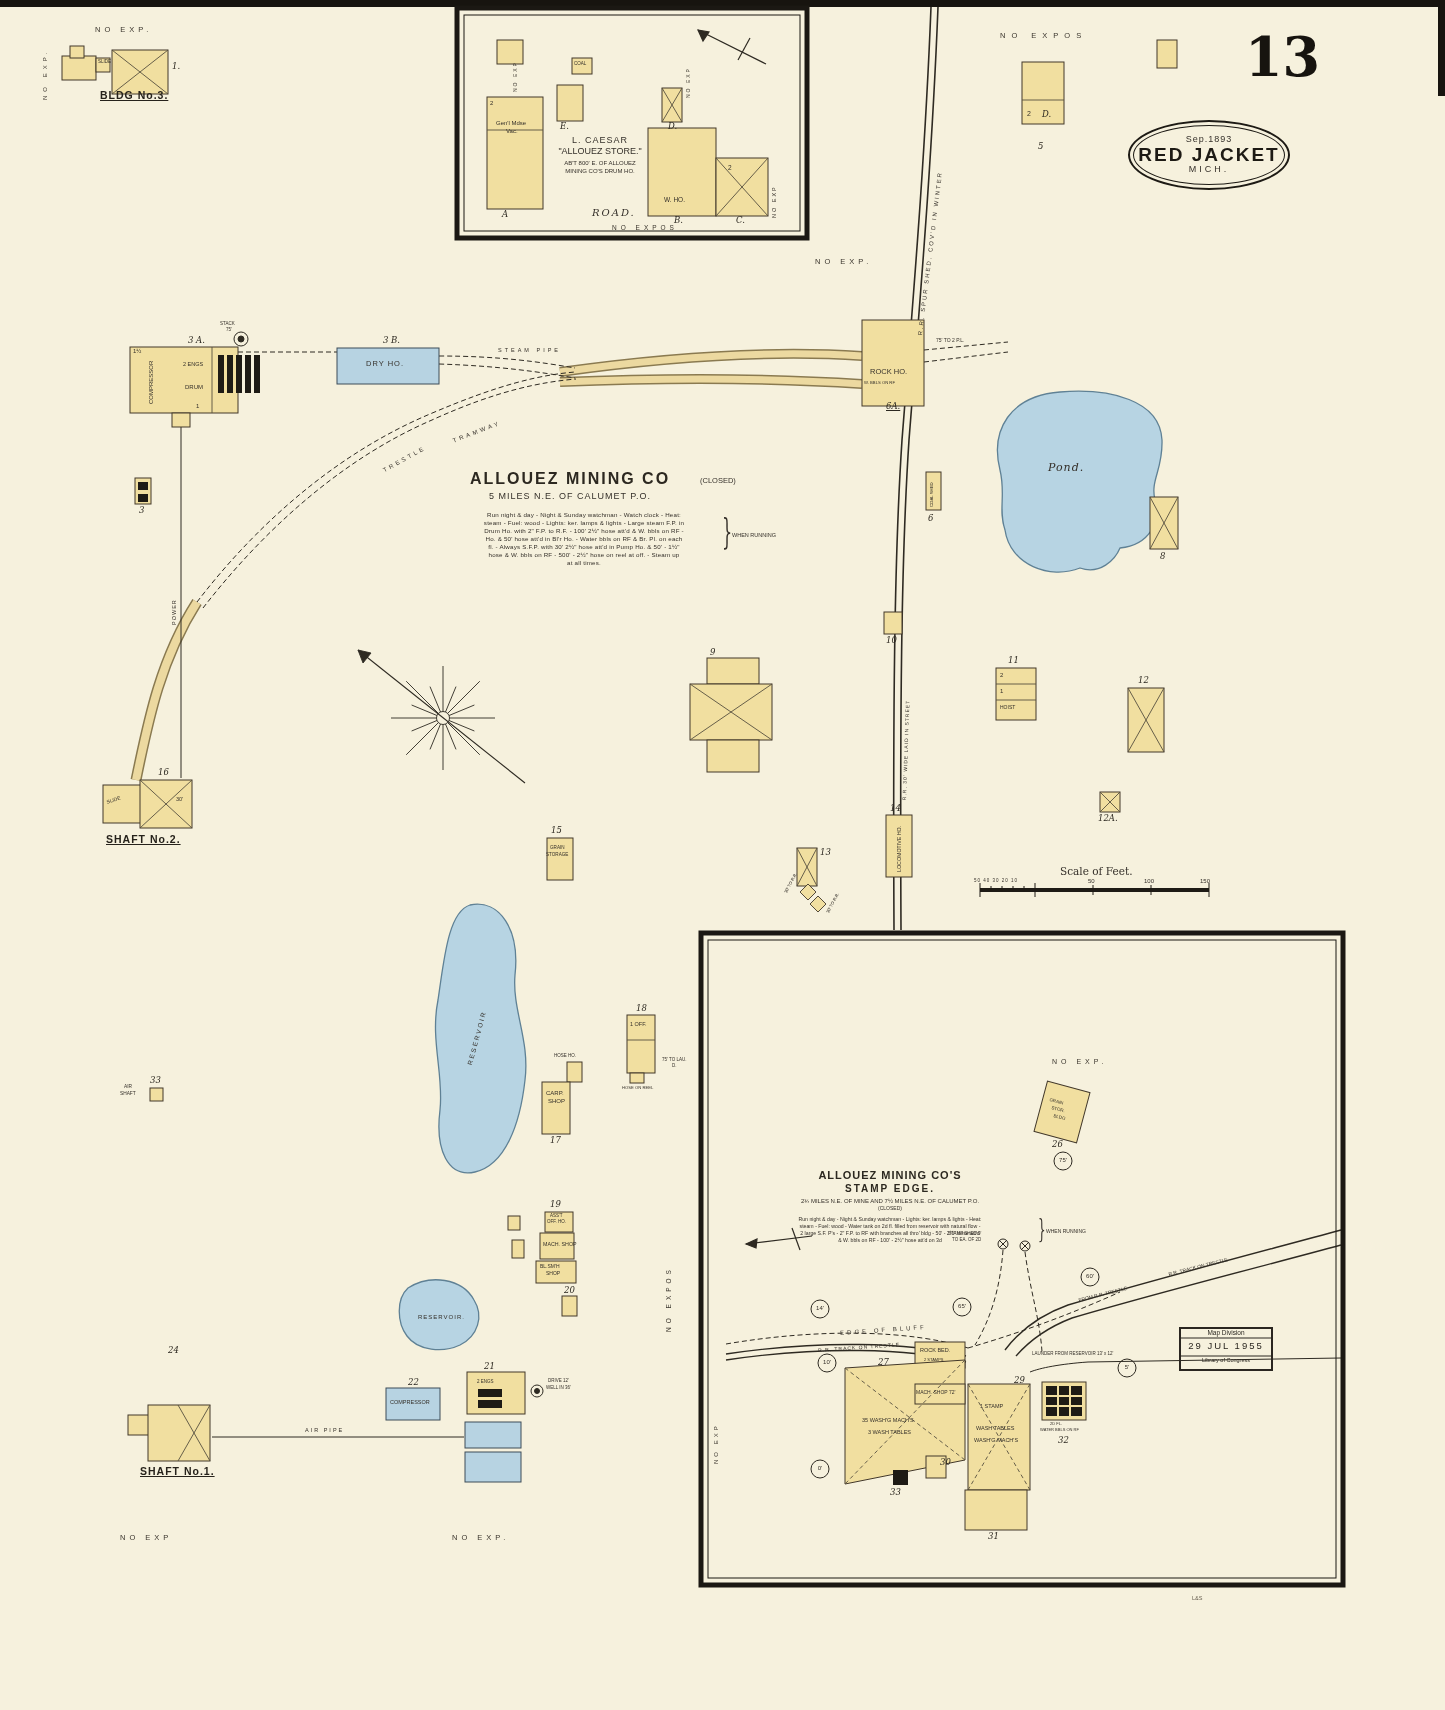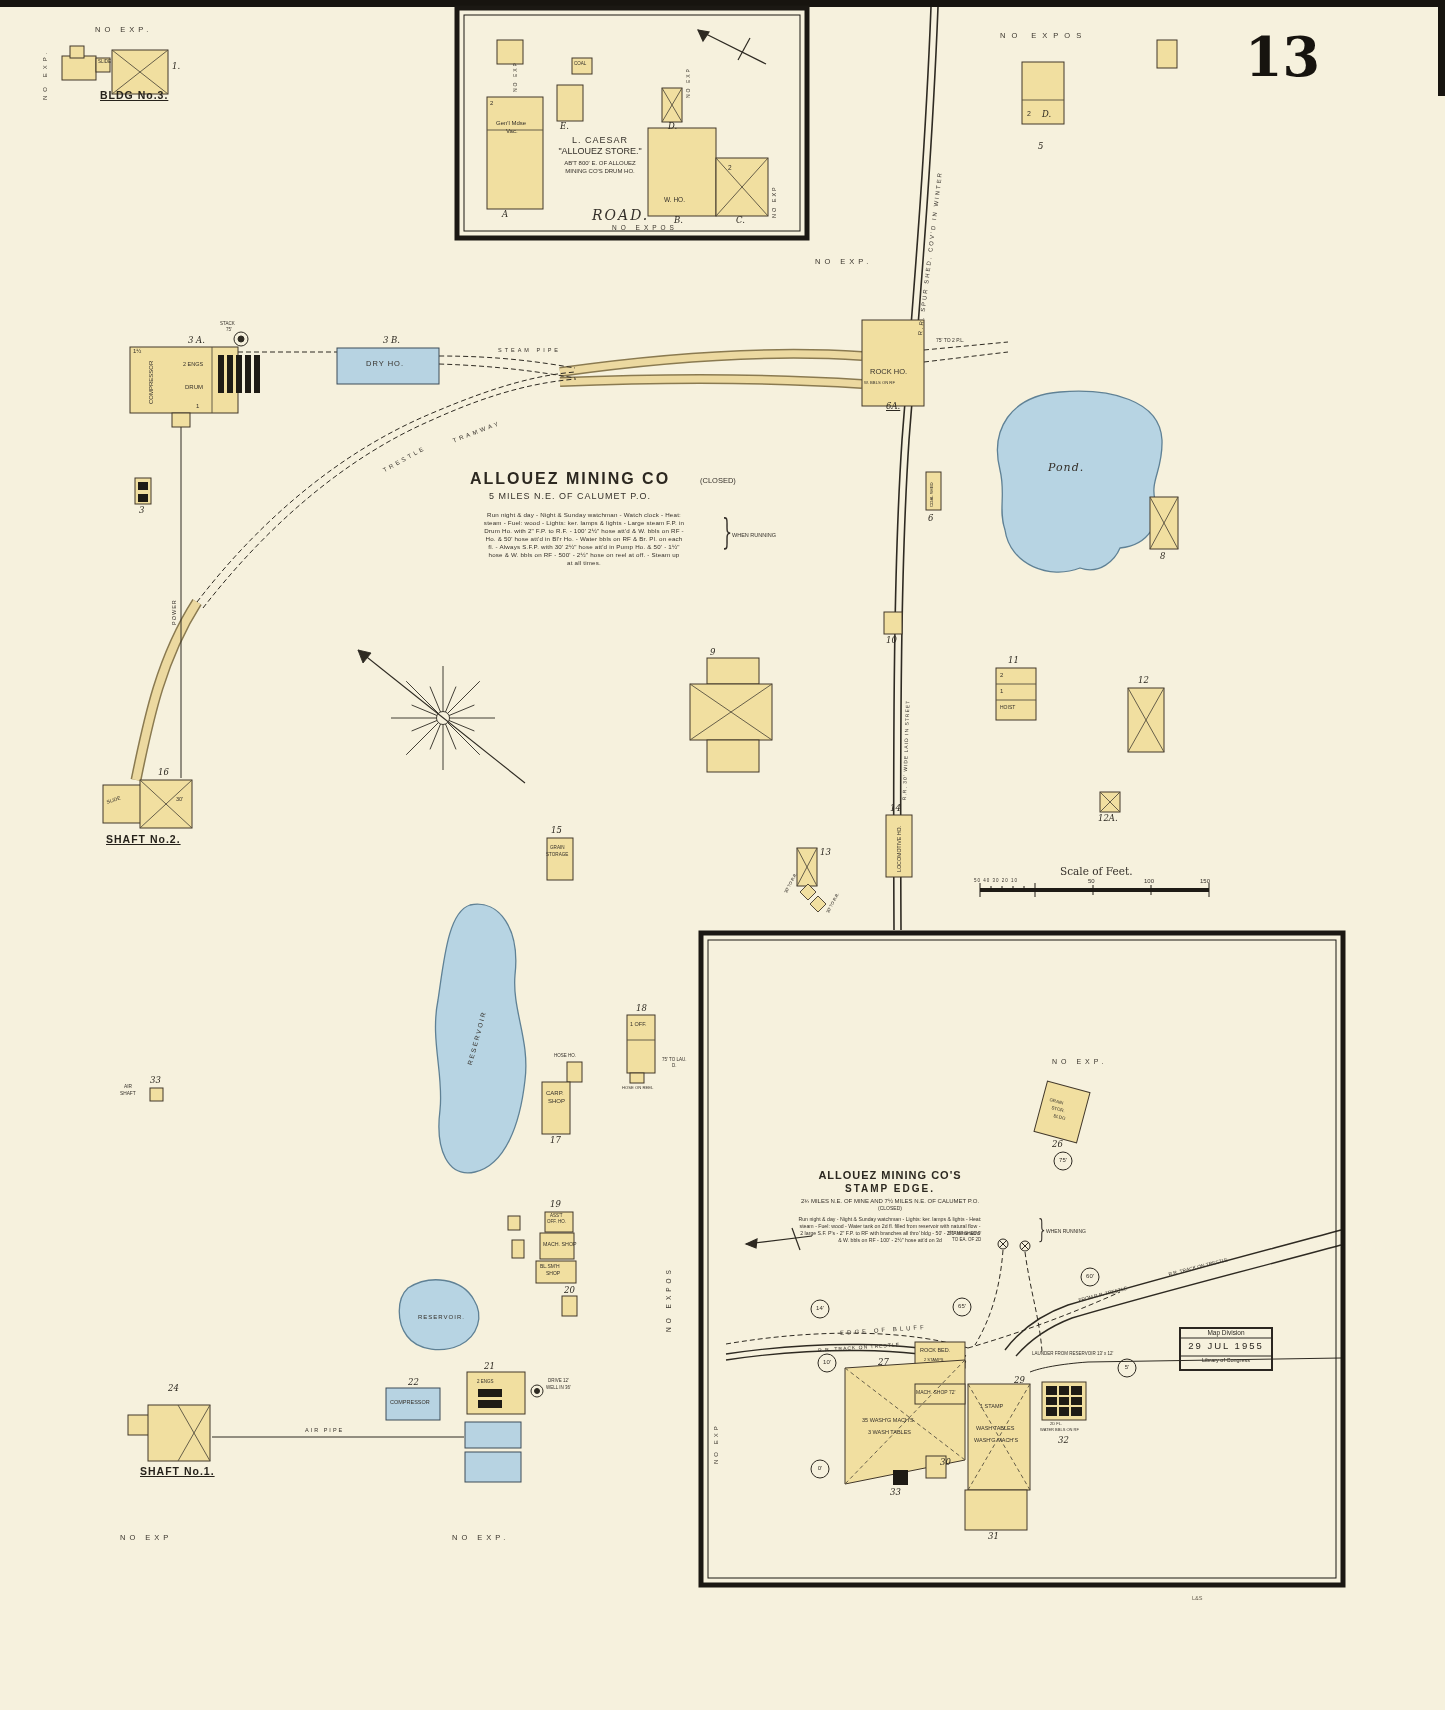--- a/index.html
+++ b/index.html
@@ -273,20 +273,25 @@
   </g>
 
   <g>
     <rect x="1180" y="1328" width="92" height="42" fill="none" stroke="#2a2620" stroke-width="2"></rect>
     <line x1="1180" y1="1338" x2="1272" y2="1338" stroke="#2a2620" stroke-width="1"></line>
     <line x1="1180" y1="1356" x2="1272" y2="1356" stroke="#2a2620" stroke-width="1"></line>
   </g>
 </svg>
 
 <div class="lbl" style="left:1245px;top:28px;font-family:'DejaVu Serif',serif;font-weight:bold;font-size:54px;color:#17140f;">13</div>
+<div class="oval" style="left:1128px;top:120px;width:158px;height:66px;">
+  <div class="lbl" style="position:static;font-size:9px;letter-spacing:1px;">Sep.1893</div>
+  <div class="lbl" style="position:static;font-size:19px;font-weight:bold;letter-spacing:2px;color:#1d1a14;">RED JACKET</div>
+  <div class="lbl" style="position:static;font-size:9px;letter-spacing:3px;">MICH.</div>
+</div>
 <div class="lbl" style="left:1192px;top:1596px;font-size:5.5px;color:#6b6354;">L&amp;S</div>
 
 <div class="lbl exp" style="left:95px;top:26px;">NO  EXP.</div>
 <div class="lbl exp rot" style="left:42px;top:100px;font-size:6px;transform:rotate(-90deg);">NO EXP.</div>
 <div class="lbl exp" style="left:1000px;top:32px;letter-spacing:6px;">NO  EXPOS</div>
 <div class="lbl exp" style="left:815px;top:258px;">NO EXP.</div>
 <div class="lbl exp" style="left:612px;top:224px;font-size:6.5px;">NO  EXPOS</div>
 <div class="lbl exp rot" style="left:513px;top:92px;font-size:5px;letter-spacing:2px;transform:rotate(-90deg);">NO EXP</div>
 <div class="lbl exp rot" style="left:686px;top:98px;font-size:5px;letter-spacing:2px;transform:rotate(-90deg);">NO EXP</div>
 <div class="lbl exp rot" style="left:772px;top:218px;font-size:5.5px;letter-spacing:2px;transform:rotate(-90deg);">NO EXP</div>
@@ -299,21 +304,21 @@
 <div class="lbl shaft" style="left:100px;top:90px;">BLDG No.3.</div>
 <div class="lbl shaft" style="left:106px;top:834px;">SHAFT No.2.</div>
 <div class="lbl shaft" style="left:140px;top:1466px;">SHAFT No.1.</div>
 <div class="lbl" style="left:98px;top:60px;font-size:4.5px;">SLIDE</div>
 <div class="lbl num" style="left:172px;top:62px;">1.</div>
 
 <div class="lbl c" style="left:545px;top:136px;width:110px;font-size:9px;letter-spacing:1px;">L. CAESAR</div>
 <div class="lbl c" style="left:545px;top:147px;width:110px;font-size:9px;">"ALLOUEZ STORE."</div>
 <div class="lbl c" style="left:545px;top:160px;width:110px;font-size:6px;">AB'T 800' E. OF ALLOUEZ</div>
 <div class="lbl c" style="left:545px;top:168px;width:110px;font-size:6px;">MINING CO'S DRUM HO.</div>
-<div class="lbl ser" style="left:592px;top:208px;font-size:14px;letter-spacing:2px;">ROAD.</div>
+<div class="lbl ser" style="left:592px;top:208px;font-size:10px;letter-spacing:2px;">ROAD.</div>
 <div class="lbl num" style="left:502px;top:210px;">A</div>
 <div class="lbl num" style="left:674px;top:216px;">B.</div>
 <div class="lbl num" style="left:736px;top:216px;">C.</div>
 <div class="lbl num" style="left:668px;top:122px;">D.</div>
 <div class="lbl num" style="left:560px;top:122px;">E.</div>
 <div class="lbl" style="left:664px;top:196px;font-size:6.5px;">W. HO.</div>
 <div class="lbl" style="left:496px;top:120px;font-size:6px;">Gen'l Mdse</div>
 <div class="lbl" style="left:506px;top:128px;font-size:6px;">Vac.</div>
 <div class="lbl" style="left:490px;top:100px;font-size:6px;">2</div>
 <div class="lbl" style="left:728px;top:164px;font-size:6.5px;">2</div>
@@ -412,21 +417,21 @@
 <div class="lbl" style="left:540px;top:1264px;font-size:5px;">BL.SM'H</div>
 <div class="lbl" style="left:546px;top:1271px;font-size:5px;">SHOP</div>
 <div class="lbl num" style="left:564px;top:1286px;">20</div>
 
 <div class="lbl num" style="left:484px;top:1362px;">21</div>
 <div class="lbl" style="left:477px;top:1380px;font-size:4.5px;">2 ENGS</div>
 <div class="lbl" style="left:548px;top:1379px;font-size:4.5px;">DRIVE 12'</div>
 <div class="lbl" style="left:546px;top:1386px;font-size:4.5px;">WELL IN 36'</div>
 <div class="lbl num" style="left:408px;top:1378px;">22</div>
 <div class="lbl" style="left:390px;top:1400px;font-size:5.5px;">COMPRESSOR</div>
-<div class="lbl num" style="left:168px;top:1384px;">24</div>
+<div class="lbl num" style="left:168px;top:1346px;">24</div>
 <div class="lbl" style="left:305px;top:1428px;font-size:5.5px;letter-spacing:2px;">AIR PIPE</div>
 
 <div class="lbl c" style="left:810px;top:1170px;width:160px;font-size:11px;font-weight:bold;letter-spacing:1px;color:#2c2820;">ALLOUEZ MINING CO'S</div>
 <div class="lbl c" style="left:810px;top:1184px;width:160px;font-size:10px;font-weight:bold;letter-spacing:2px;color:#2c2820;">STAMP EDGE.</div>
 <div class="lbl c" style="left:780px;top:1198px;width:220px;font-size:6px;">2¾ MILES N.E. OF MINE AND 7½ MILES N.E. OF CALUMET P.O.</div>
 <div class="lbl c" style="left:870px;top:1206px;width:40px;font-size:5px;">(CLOSED)</div>
 <div class="lbl c" style="left:745px;top:1217px;width:290px;font-size:5.2px;">Run night &amp; day - Night &amp; Sunday watchman - Lights: ker. lamps &amp; lights - Heat:</div>
 <div class="lbl c" style="left:745px;top:1224px;width:290px;font-size:5.2px;">steam - Fuel: wood - Water tank on 2d fl. filled from reservoir with natural flow -</div>
 <div class="lbl c" style="left:745px;top:1231px;width:290px;font-size:5.2px;">2 large S.F. P's - 2" F.P. to RF with branches all thro' bldg - 50' - 2½" hose att'd</div>
 <div class="lbl c" style="left:745px;top:1238px;width:290px;font-size:5.2px;">&amp; W. bbls on RF - 100' - 2½" hose att'd on 3d</div>

